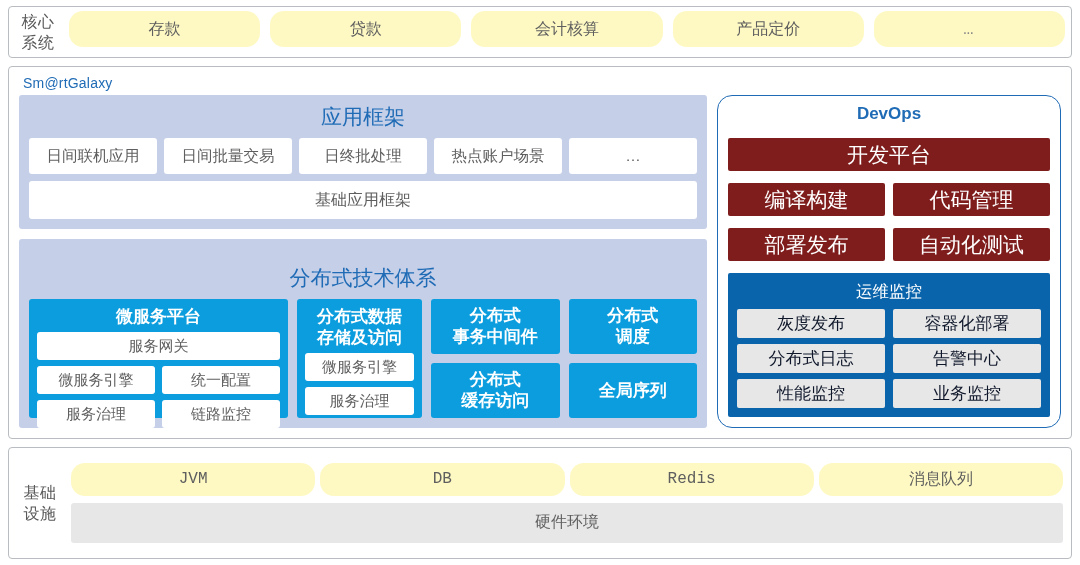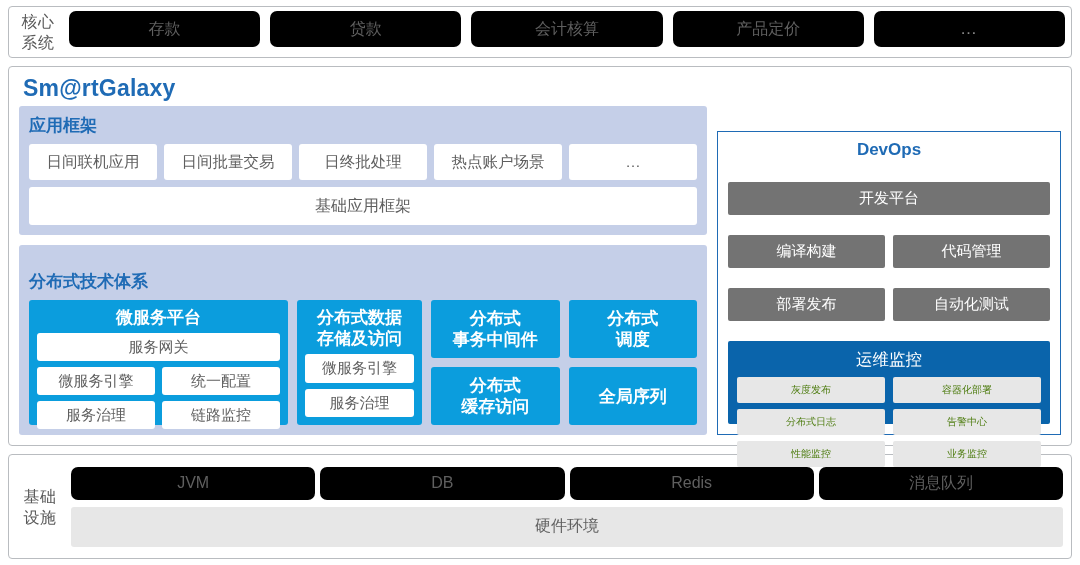--- a/index.html
+++ b/index.html
@@ -50,42 +50,43 @@
     letter-spacing: .5px;
   }
   .core-items {
     flex: 1;
     display: flex;
     gap: 10px;
     height: 36px;
   }
   .chip {
     flex: 1;
-    background: #000000;
-    border-radius: 7px;
+    background: #fef9c3;
+    border-radius: 14px;
     display: flex;
     align-items: center;
     justify-content: center;
     font-size: 16px;
     color: #5f5f5f;
+    font-family: Liberation Mono, monospace;
   }
   .chip.dots { letter-spacing: 2px; font-size: 17px; color: #8a8a8a; }
 
   
   .galaxy {
     flex: 1 1 auto;
     position: relative;
     padding: 6px 10px 10px 10px;
     display: flex;
     flex-direction: column;
     min-height: 0;
   }
   .galaxy-title {
-    font-size: 23px;
-    font-weight: bold;
+    font-size: 14px;
+    font-weight: normal;
     color: #1f6bb5;
     letter-spacing: .2px;
     padding: 2px 0 4px 4px;
   }
   .galaxy-body {
     flex: 1;
     display: flex;
     gap: 10px;
     min-height: 0;
   }
@@ -102,23 +103,23 @@
   }
 
   
   .panel-lav {
     background: #c5cfe8;
     border-radius: 3px;
     padding: 6px 10px 10px 10px;
     box-sizing: border-box;
   }
   .panel-title {
-    text-align: left;
-    font-size: 17px;
-    font-weight: bold;
+    text-align: center;
+    font-size: 21px;
+    font-weight: normal;
     color: #1f6bb5;
     padding: 2px 0 7px 0;
   }
   .appf-row {
     display: flex;
     gap: 7px;
   }
   .wbox {
     background: #ffffff;
     border-radius: 3px;
@@ -203,41 +204,40 @@
     font-size: 15px;
     color: #5f5f5f;
     white-space: nowrap;
     min-height: 28px;
   }
 
   
   .devops {
     flex: 1;
     border: 1.5px solid #1f6bb5;
-    border-radius: 0;
+    border-radius: 15px;
     background: #ffffff;
     box-sizing: border-box;
     padding: 6px 10px 10px 10px;
     display: flex;
     flex-direction: column;
-    gap: 20px;
-    margin-top: 25px;
+    gap: 12px;
   }
   .devops-title {
     text-align: center;
     font-size: 17px;
     font-weight: bold;
     color: #1f6bb5;
     padding: 2px 0 2px 0;
   }
   .dbtn {
-    background: #737373;
+    background: #7f1d1d;
     border-radius: 2px;
     color: #ffffff;
-    font-size: 15px;
+    font-size: 21px;
     display: flex;
     align-items: center;
     justify-content: center;
     height: 33px;
     white-space: nowrap;
   }
   .dbtn-row { display: flex; gap: 8px; }
   .dbtn-row .dbtn { flex: 1 1 0; }
 
   .ops {
@@ -264,22 +264,22 @@
     min-height: 0;
   }
   .ops-row { display: flex; gap: 8px; flex: 1; }
   .gbox {
     flex: 1 1 0;
     background: #e7e7e7;
     border-radius: 2px;
     display: flex;
     align-items: center;
     justify-content: center;
-    font-size: 10px;
-    color: #4d7c0f;
+    font-size: 17px;
+    color: #0f172a;
     white-space: nowrap;
     min-height: 26px;
   }
 
   
   .infra {
     height: 117px;
     display: flex;
     align-items: center;
     padding: 8px 8px;

